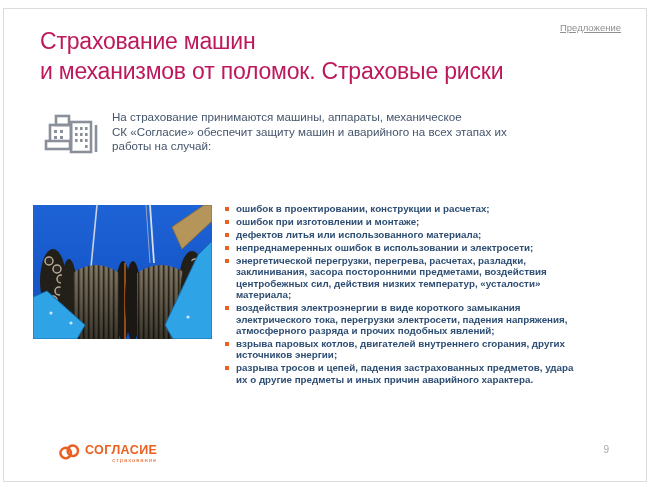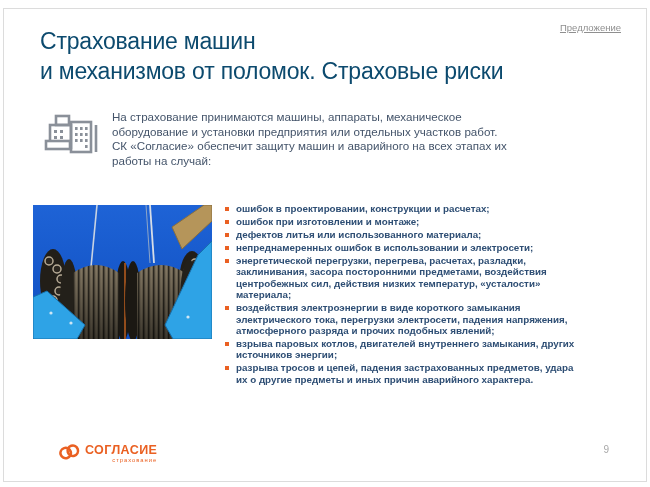--- a/index.html
+++ b/index.html
@@ -8,21 +8,21 @@
     font-family:"Liberation Sans","DejaVu Sans",sans-serif;
     overflow:hidden;
   }
   .frame{
     position:absolute;left:3px;top:8px;right:3px;bottom:5px;
     border:1px solid #dcdcdc;pointer-events:none;
   }
   
   .title{
     position:absolute;left:40px;top:26px;
-    color:#0c4a6e;font-size:23px;line-height:30px;letter-spacing:-0.2px;
+    color:#be185d;font-size:23px;line-height:30px;letter-spacing:-0.2px;
     white-space:nowrap;
   }
   .note{
     position:absolute;right:29px;top:21px;text-align:right;
     color:#8F8F8F;font-size:9.5px;line-height:13px;white-space:nowrap;text-decoration:underline;
   }
   
   .intro-icon{position:absolute;left:44px;top:112px;}
   .intro{
     position:absolute;left:112px;top:110px;
@@ -106,21 +106,20 @@
       <rect x="31" y="27" width="2.6" height="3"></rect>
         <rect x="36" y="27" width="2.6" height="3"></rect>
         <rect x="41" y="27" width="2.6" height="3"></rect>
       <rect x="41" y="33" width="2.6" height="3"></rect>
     </g>
   </svg>
 </span>
 
 <div class="intro">
   <div>На страхование принимаются машины, аппараты, механическое</div>
-  <div>оборудование и установки предприятия или отдельных участков работ.</div>
   <div>СК «Согласие» обеспечит защиту машин и аварийного на всех этапах их</div>
   <div>работы на случай:</div>
 </div>
 
 <div class="photo">
   <svg width="179" height="134" viewBox="0 0 179 134">
     <defs>
       <linearGradient id="bg" x1="0" y1="0" x2="0" y2="1">
         <stop offset="0" stop-color="#1E63D6"></stop>
         <stop offset="1" stop-color="#0F4EC0"></stop>
@@ -191,21 +190,21 @@
   <li>
       <span class="sq"></span>
       <span class="txt">энергетической перегрузки, перегрева, расчетах, разладки, заклинивания, засора посторонними предметами, воздействия центробежных сил, действия низких температур, «усталости» материала;</span>
     </li>
   <li>
       <span class="sq"></span>
       <span class="txt">воздействия электроэнергии в виде короткого замыкания электрического тока, перегрузки электросети, падения напряжения, атмосферного разряда и прочих подобных явлений;</span>
     </li>
   <li>
       <span class="sq"></span>
-      <span class="txt">взрыва паровых котлов, двигателей внутреннего замыкания, других источников энергии;</span>
+      <span class="txt">взрыва паровых котлов, двигателей внутреннего сгорания, других источников энергии;</span>
     </li>
   <li>
       <span class="sq"></span>
       <span class="txt">разрыва тросов и цепей, падения застрахованных предметов, удара их о другие предметы и иных причин аварийного характера.</span>
     </li>
 </ul>
 
 <div class="logo">
   <span class="logo-rings">
     <svg width="23" height="17" viewBox="0 0 23 17">

